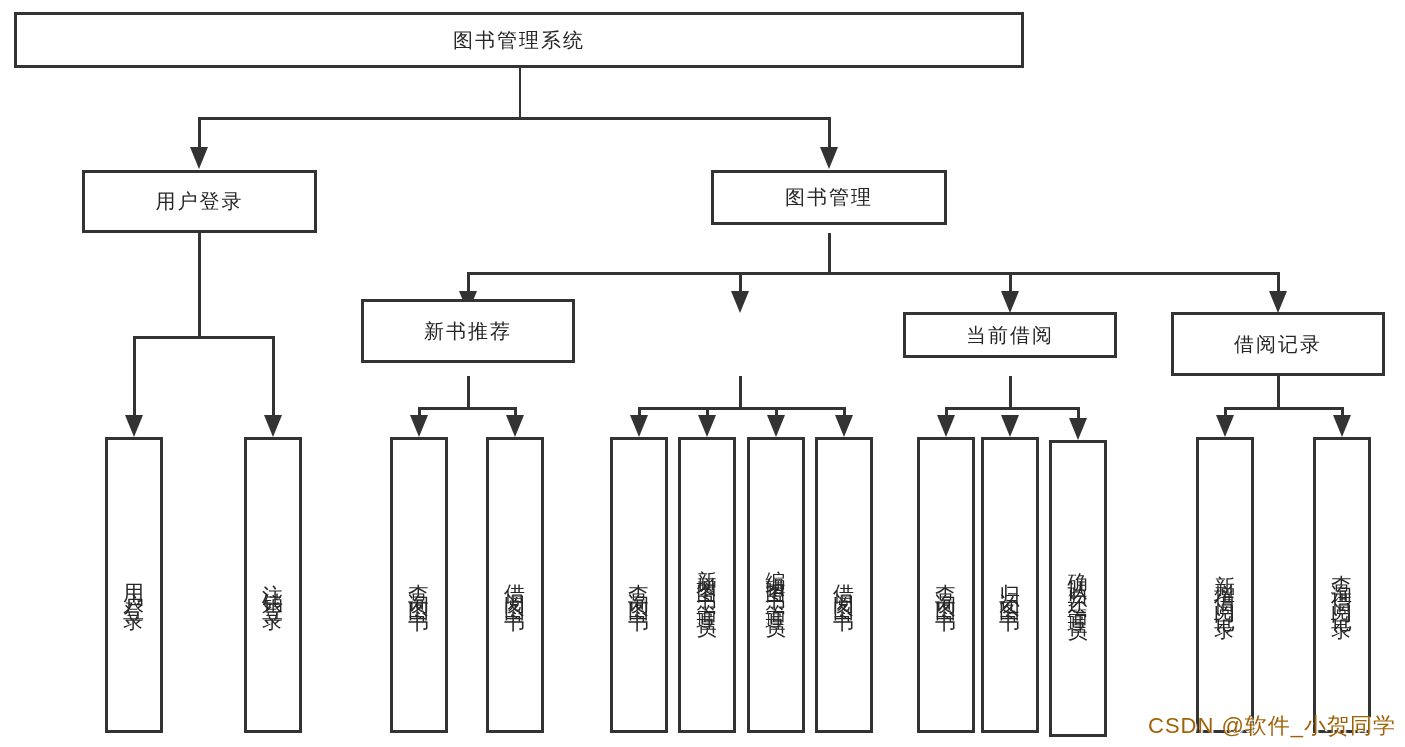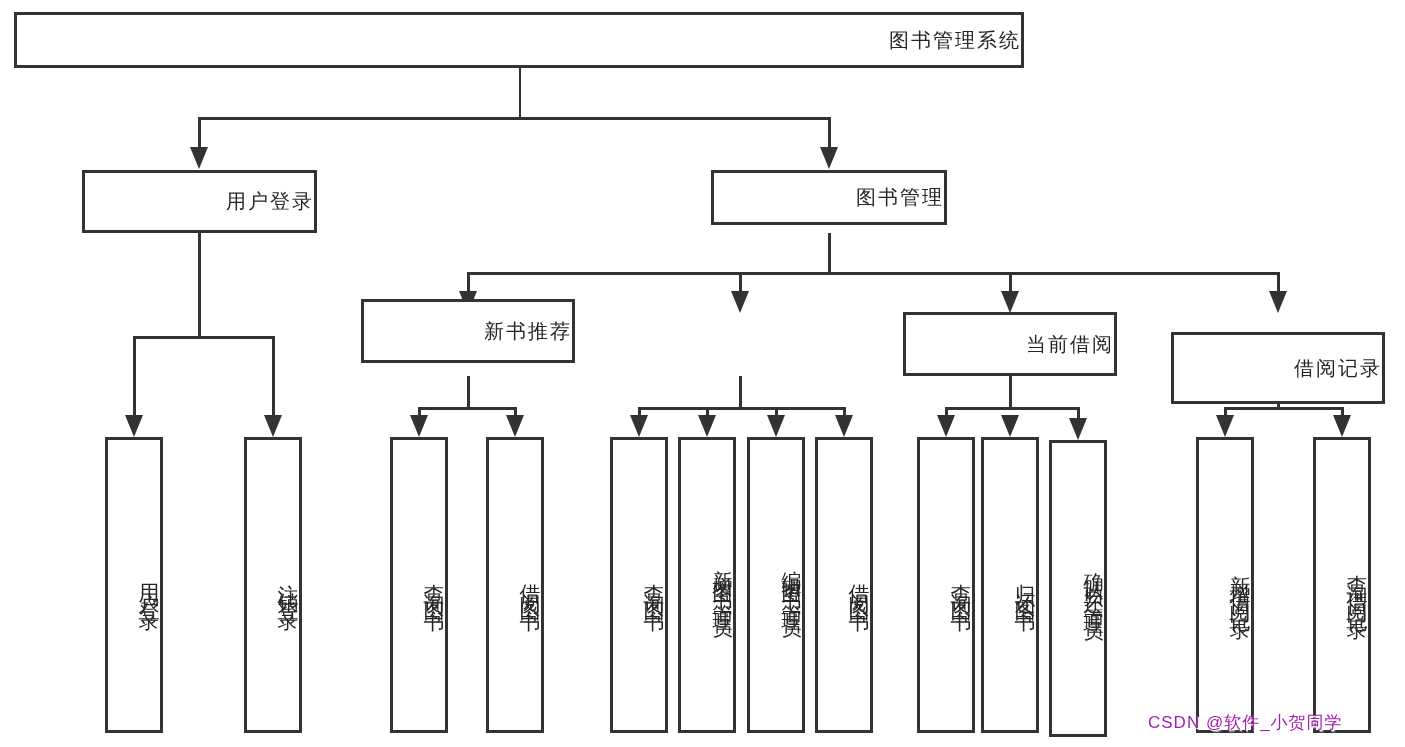--- a/index.html
+++ b/index.html
@@ -11,35 +11,35 @@
   .hline{height:2.5px;}
   .vline{width:2.5px;}
   .arrow{
     position:absolute;width:0;height:0;
     border-left:9px solid transparent;
     border-right:9px solid transparent;
     border-top:22px solid #333333;
   }
   .box{
     position:absolute;background:#ffffff;border:3px solid #333333;box-sizing:border-box;
-    display:flex;align-items:center;justify-content:flex-end;z-index:2;
+    display:flex;align-items:center;justify-content:center;z-index:2;
   }
   .box .hlabel{
     font-size:20px;color:#262626;letter-spacing:2px;white-space:nowrap;
   }
   .leaf{width:58px;}
   .vtext{
     writing-mode:vertical-rl;text-orientation:mixed;
     font-size:21px;letter-spacing:9px;color:#262626;line-height:1;
     white-space:nowrap;
   }
   .vtext.long{letter-spacing:7px;font-size:20px;}
   .watermark{
     position:absolute;left:1148px;top:711px;z-index:6;
-    font-size:17px;letter-spacing:1px;color:#a21caf;white-space:nowrap;
+    font-size:22px;letter-spacing:1px;color:#a16207;white-space:nowrap;
     text-shadow:1px 1px 0 #ffffff,2px 2px 1px rgba(255,255,255,0.75);
   }
 </style>
 </head>
 <body>
 
 <div class="canvas">
 
   <div class="line vline" style="left:518.5px;top:68px;height:50px;"></div>
   <div class="line hline" style="left:198px;top:117px;width:633px;"></div>
@@ -106,24 +106,24 @@
   <div class="box" style="left:82px;top:170px;width:235px;height:63px;">
     <span class="hlabel">用户登录</span>
   </div>
   <div class="box" style="left:711px;top:170px;width:236px;height:55px;">
     <span class="hlabel">图书管理</span>
   </div>
 
   <div class="box" style="left:361px;top:299px;width:214px;height:64px;">
     <span class="hlabel">新书推荐</span>
   </div>
-  <div class="box" style="left:903px;top:312px;width:214px;height:64px;">
+  <div class="box" style="left:903px;top:312px;width:214px;height:46px;">
     <span class="hlabel">当前借阅</span>
   </div>
-  <div class="box" style="left:1171px;top:312px;width:214px;height:72px;margin-top:20px;">
+  <div class="box" style="left:1171px;top:312px;width:214px;height:64px;">
     <span class="hlabel">借阅记录</span>
   </div>
 
   <div class="box leaf" style="left:105px;top:437px;height:296px;">
     <span class="vtext">用户登录</span>
   </div>
   <div class="box leaf" style="left:244px;top:437px;height:296px;">
     <span class="vtext">注销登录</span>
   </div>
   <div class="box leaf" style="left:390px;top:437px;height:296px;">

